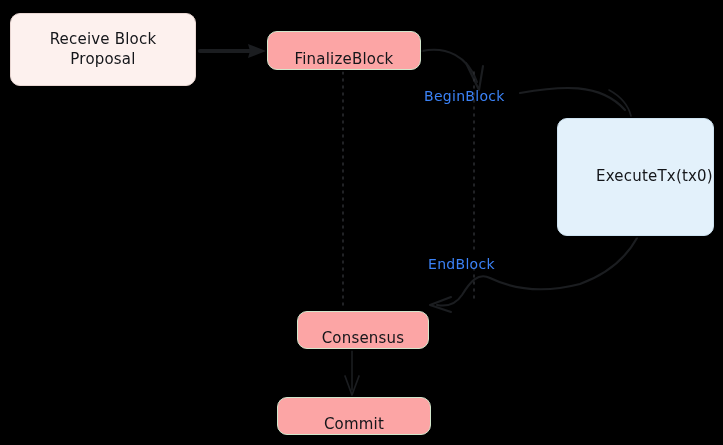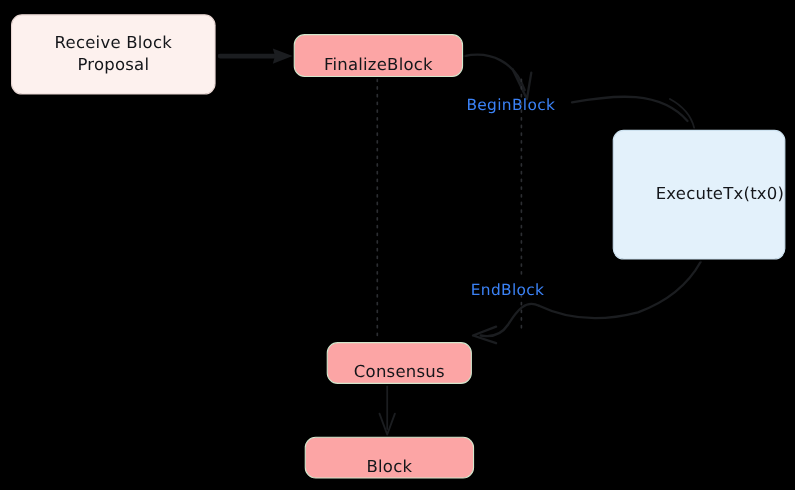--- a/index.html
+++ b/index.html
@@ -159,20 +159,20 @@
 
   <div class="node node-blue" id="node-execute-tx">
     <span class="node-line">ExecuteTx(tx0)</span>
   </div>
 
   <div class="node node-green" id="node-consensus">
     <span class="node-line">Consensus</span>
   </div>
 
   <div class="node node-green" id="node-commit">
-    <span class="node-line">Block</span>
+    <span class="node-line">Commit</span>
   </div>
 
   <div class="edge-label" id="label-begin-block">BeginBlock</div>
 
   <div class="edge-label" id="label-end-block">EndBlock</div>
 
 </div>
 
 </body></html>

